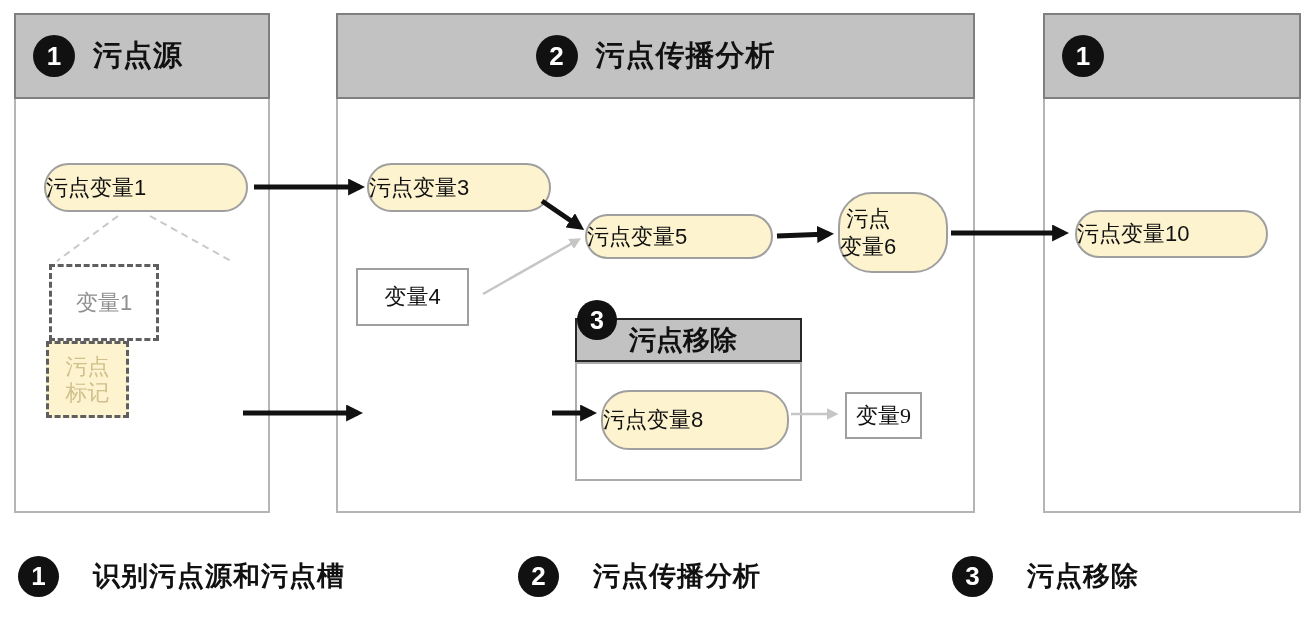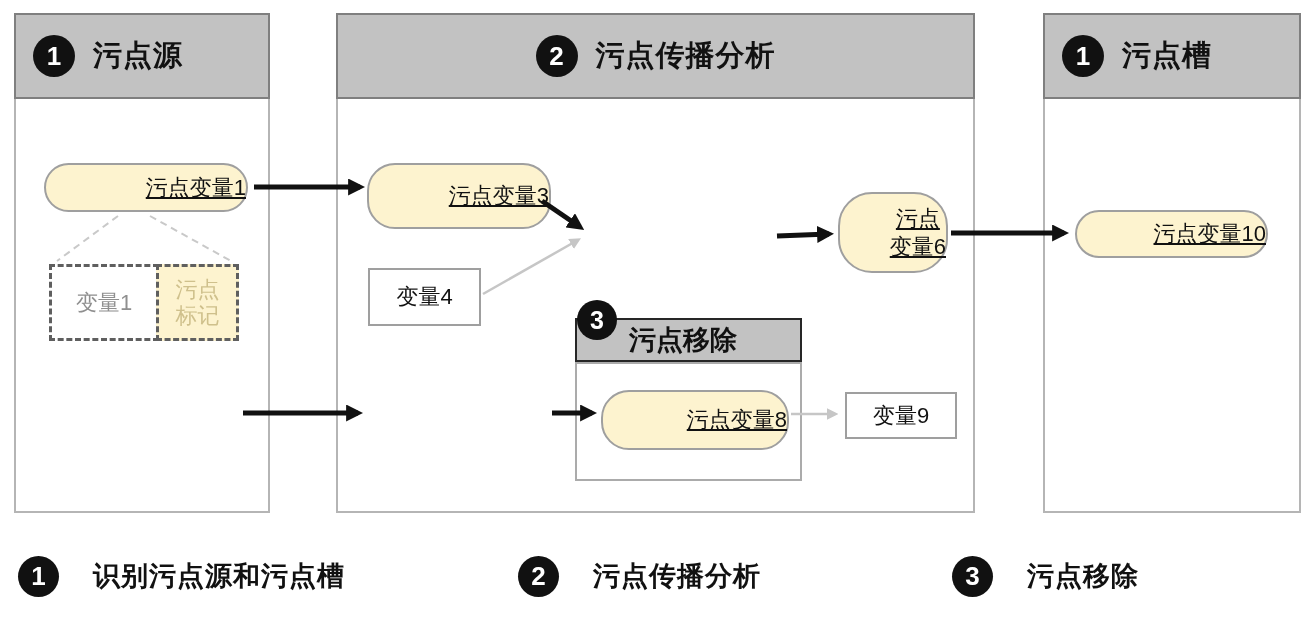--- a/index.html
+++ b/index.html
@@ -22,27 +22,27 @@
   .panel-header{position:absolute;background:var(--header-fill);border:2px solid var(--header-border);box-sizing:border-box;
     display:flex;align-items:center;gap:18px;z-index:2;}
   .panel-header.left-align{padding-left:17px;}
   .panel-header.center-align{justify-content:center;}
   .panel-title{font-size:29px;font-weight:600;letter-spacing:1px;}
 
   .badge{width:42px;height:42px;border-radius:50%;background:var(--badge-fill);color:#fff;
     display:flex;align-items:center;justify-content:center;font-size:26px;font-weight:700;flex:0 0 auto;}
 
   .pill{position:absolute;background:var(--pill-fill);border:2.5px solid var(--pill-border);border-radius:28px;
-    display:flex;align-items:center;justify-content:flex-end;font-size:22px;box-sizing:border-box;z-index:10;text-align:center;text-decoration:underline;}
+    display:flex;align-items:center;justify-content:flex-start;font-size:22px;box-sizing:border-box;z-index:10;text-align:center;}
   .pill .pre{white-space:pre-line;line-height:1.25;}
 
   .plainbox{position:absolute;background:#fff;border:2px solid var(--pill-border);
     display:flex;align-items:center;justify-content:center;font-size:22px;box-sizing:border-box;z-index:10;}
 
-  .callout{position:absolute;display:flex;z-index:10;}
+  .callout{position:absolute;display:flex;z-index:10;flex-direction:column;}
   .callout-cell{border:3px dashed #5f5f5f;box-sizing:border-box;display:flex;align-items:center;justify-content:center;
     font-size:22px;}
   .callout-cell.white{background:#fff;color:var(--muted-text);width:110px;height:77px;}
   .callout-cell.cream{background:var(--pill-fill);color:var(--tan-text);width:83px;height:77px;margin-left:-3px;}
   .callout-cell .pre{white-space:pre-line;line-height:1.15;text-align:center;}
 
   .removal-header{position:absolute;background:var(--header-fill);border:2px solid #262626;box-sizing:border-box;
     display:flex;align-items:center;padding-left:52px;z-index:11;}
   .removal-title{font-size:27px;font-weight:700;}
   .removal-body{position:absolute;border:2px solid #ababab;box-sizing:border-box;z-index:3;}
@@ -72,54 +72,56 @@
 
   <div class="panel-body" style="left:336px;top:13px;width:639px;height:500px;"></div>
   <div class="panel-header center-align" style="left:336px;top:13px;width:639px;height:86px;">
     <span class="badge">2</span>
     <span class="panel-title">污点传播分析</span>
   </div>
 
   <div class="panel-body" style="left:1043px;top:13px;width:258px;height:500px;"></div>
   <div class="panel-header left-align" style="left:1043px;top:13px;width:258px;height:86px;">
     <span class="badge">1</span>
-    <span class="panel-title">污点槽</span>
   </div>
 
   <div class="removal-body" style="left:575px;top:362px;width:227px;height:119px;"></div>
   <div class="removal-header" style="left:575px;top:318px;width:227px;height:44px;">
     <span class="removal-title">污点移除</span>
   </div>
   <span class="badge removal-badge" style="left:577px;top:300px;">3</span>
 
   <div class="pill" style="left:44px;top:163px;width:204px;height:49px;">
     <span>污点变量1</span>
   </div>
 
 
-  <div class="pill" style="left:367px;top:163px;width:184px;height:66px;">
+  <div class="pill" style="left:367px;top:163px;width:184px;height:49px;">
     <span>污点变量3</span>
   </div>
 
-  <div class="plainbox" style="left:368px;top:268px;width:113px;height:58px;">
+  <div class="plainbox" style="left:356px;top:268px;width:113px;height:58px;">
     <span>变量4</span>
   </div>
 
+  <div class="pill" style="left:585px;top:214px;width:188px;height:45px;">
+    <span>污点变量5</span>
+  </div>
 
   <div class="pill" style="left:838px;top:192px;width:110px;height:81px;border-radius:34px;">
     <span class="pre">污点
 变量6</span>
   </div>
 
 
   <div class="pill" style="left:601px;top:390px;width:188px;height:60px;">
     <span>污点变量8</span>
   </div>
 
-  <div class="plainbox" style="left:845px;top:392px;width:112px;height:47px;">
+  <div class="plainbox" style="left:845px;top:392px;width:77px;height:47px;font-family:Liberation Serif, serif;">
     <span>变量9</span>
   </div>
 
   <div class="pill" style="left:1075px;top:210px;width:193px;height:48px;">
     <span>污点变量10</span>
   </div>
 
   <div class="callout" style="left:49px;top:264px;">
     <div class="callout-cell white">
       <span>变量1</span>

